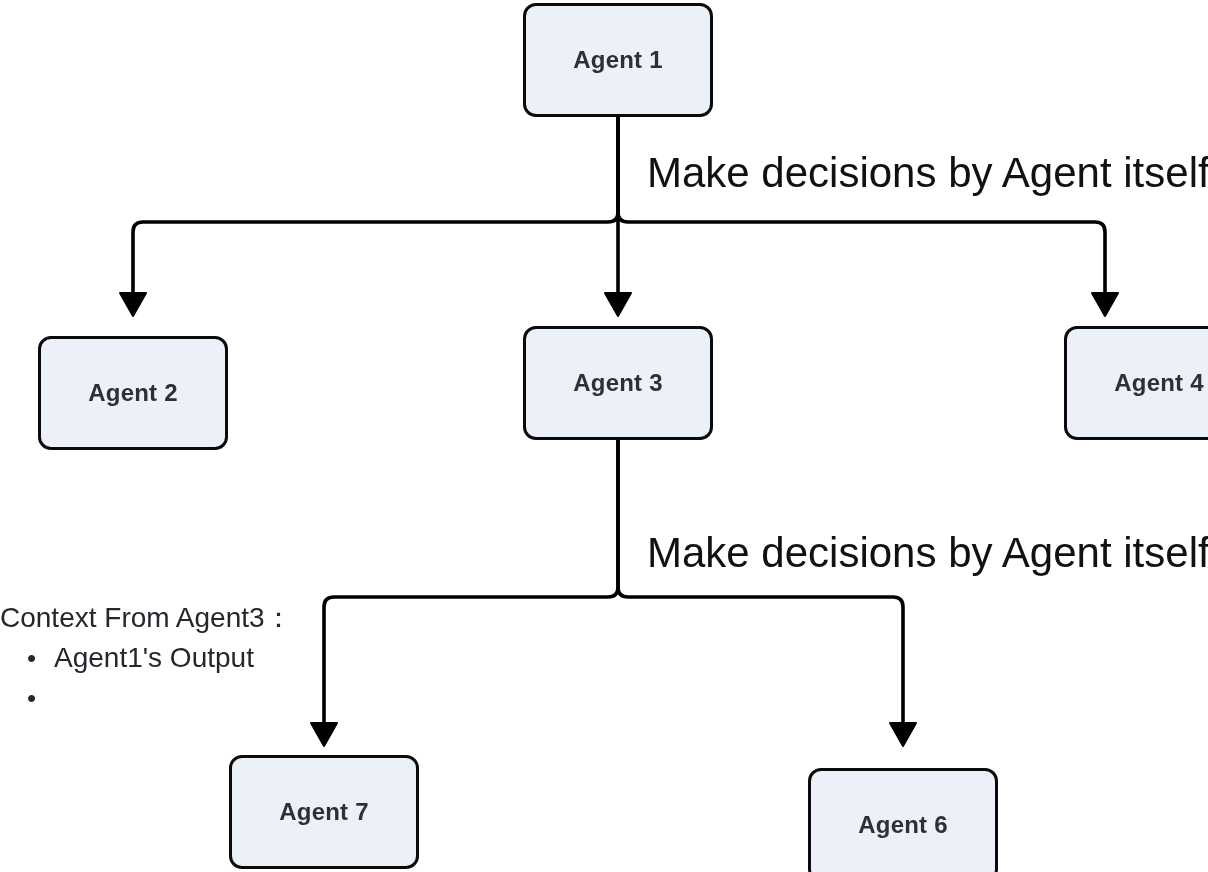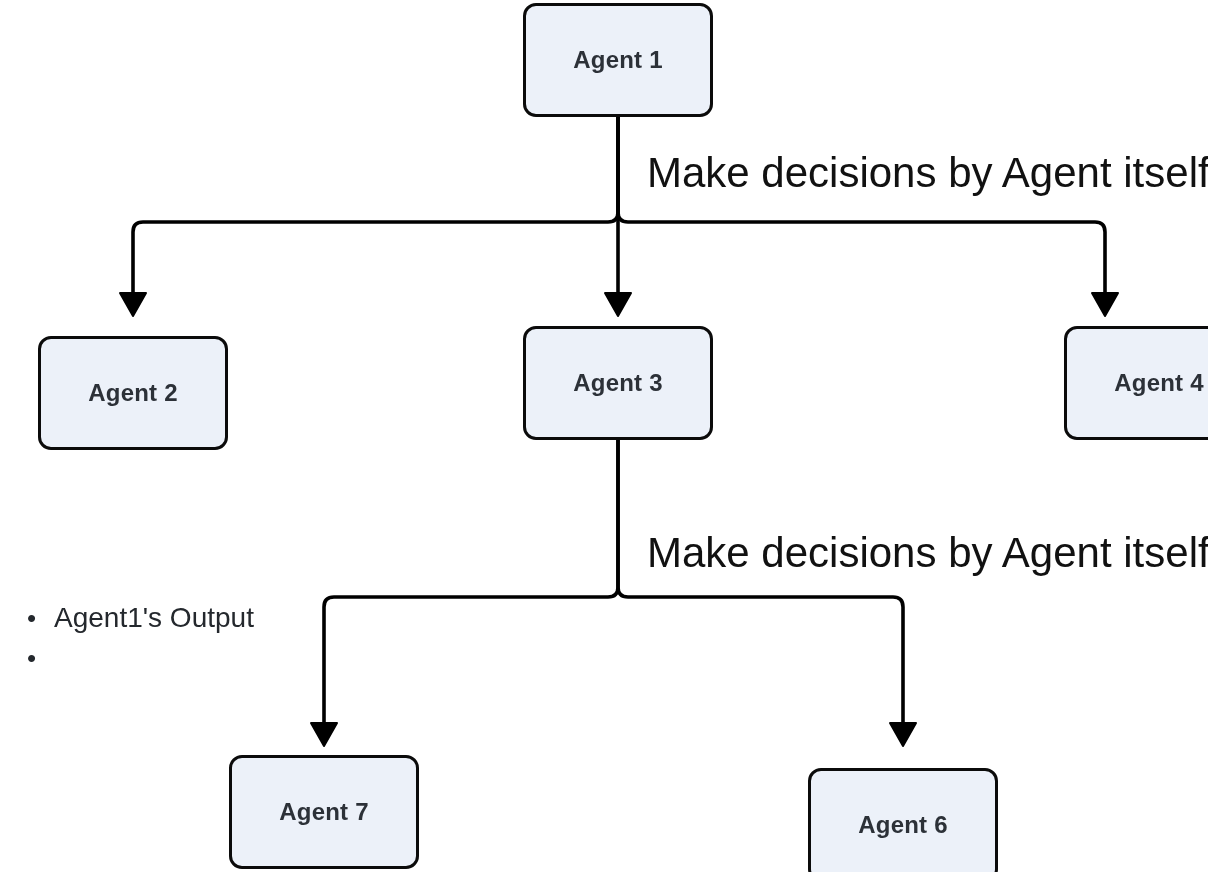--- a/index.html
+++ b/index.html
@@ -117,20 +117,21 @@
     <span>Agent 7</span>
   </div>
   <div class="node" style="left:808px; top:755px;margin-top:13px;">
     <span>Agent 6</span>
   </div>
 
   <div class="edge-label" style="left:647px; top:152px;">Make decisions by Agent itself</div>
   <div class="edge-label" style="left:647px; top:532px;">Make decisions by Agent itself</div>
 
   <div class="context-note">
+    <div class="note-title">Context From Agent3：</div>
     <div class="note-item">
       <span class="bullet">•</span>
       <span>Agent1's Output</span>
     </div>
     <div class="note-item">
       <span class="bullet">•</span>
     </div>
   </div>
 
 </div>

